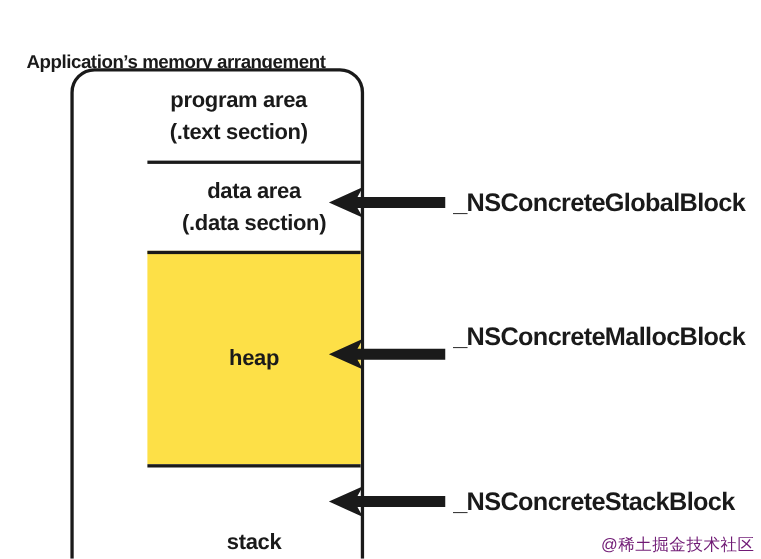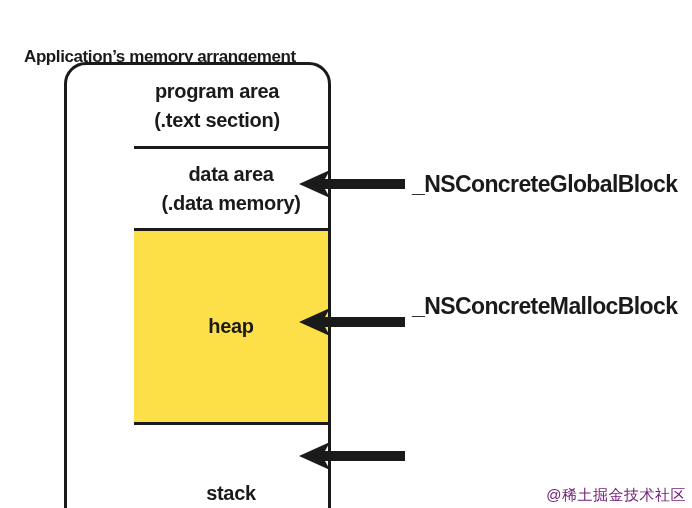--- a/index.html
+++ b/index.html
@@ -104,21 +104,21 @@
 
   <div class="figure-title">Application’s memory arrangement</div>
 
   <div class="memory-box">
     <div class="mem-section sec-program">
       <div>program area</div>
       <div>(.text section)</div>
     </div>
     <div class="mem-section sec-data">
       <div>data area</div>
-      <div>(.data memory)</div>
+      <div>(.data section)</div>
     </div>
     <div class="mem-section sec-heap">
       <div>heap</div>
     </div>
     <div class="mem-section sec-stack">
       <div>stack</div>
     </div>
   </div>
 
   <div class="arrow arrow-1">
@@ -132,16 +132,17 @@
     </svg>
   </div>
   <div class="arrow arrow-3">
     <svg viewBox="0 0 106 28" xmlns="http://www.w3.org/2000/svg">
       <polygon points="0,14 31,0 26,9 106,9 106,19 26,19 31,28" fill="#1a1a1a"></polygon>
     </svg>
   </div>
 
   <div class="block-label label-1">_NSConcreteGlobalBlock</div>
   <div class="block-label label-2">_NSConcreteMallocBlock</div>
+  <div class="block-label label-3">_NSConcreteStackBlock</div>
 
   <div class="watermark">@稀土掘金技术社区</div>
 
 </div>
 
 </body></html>

